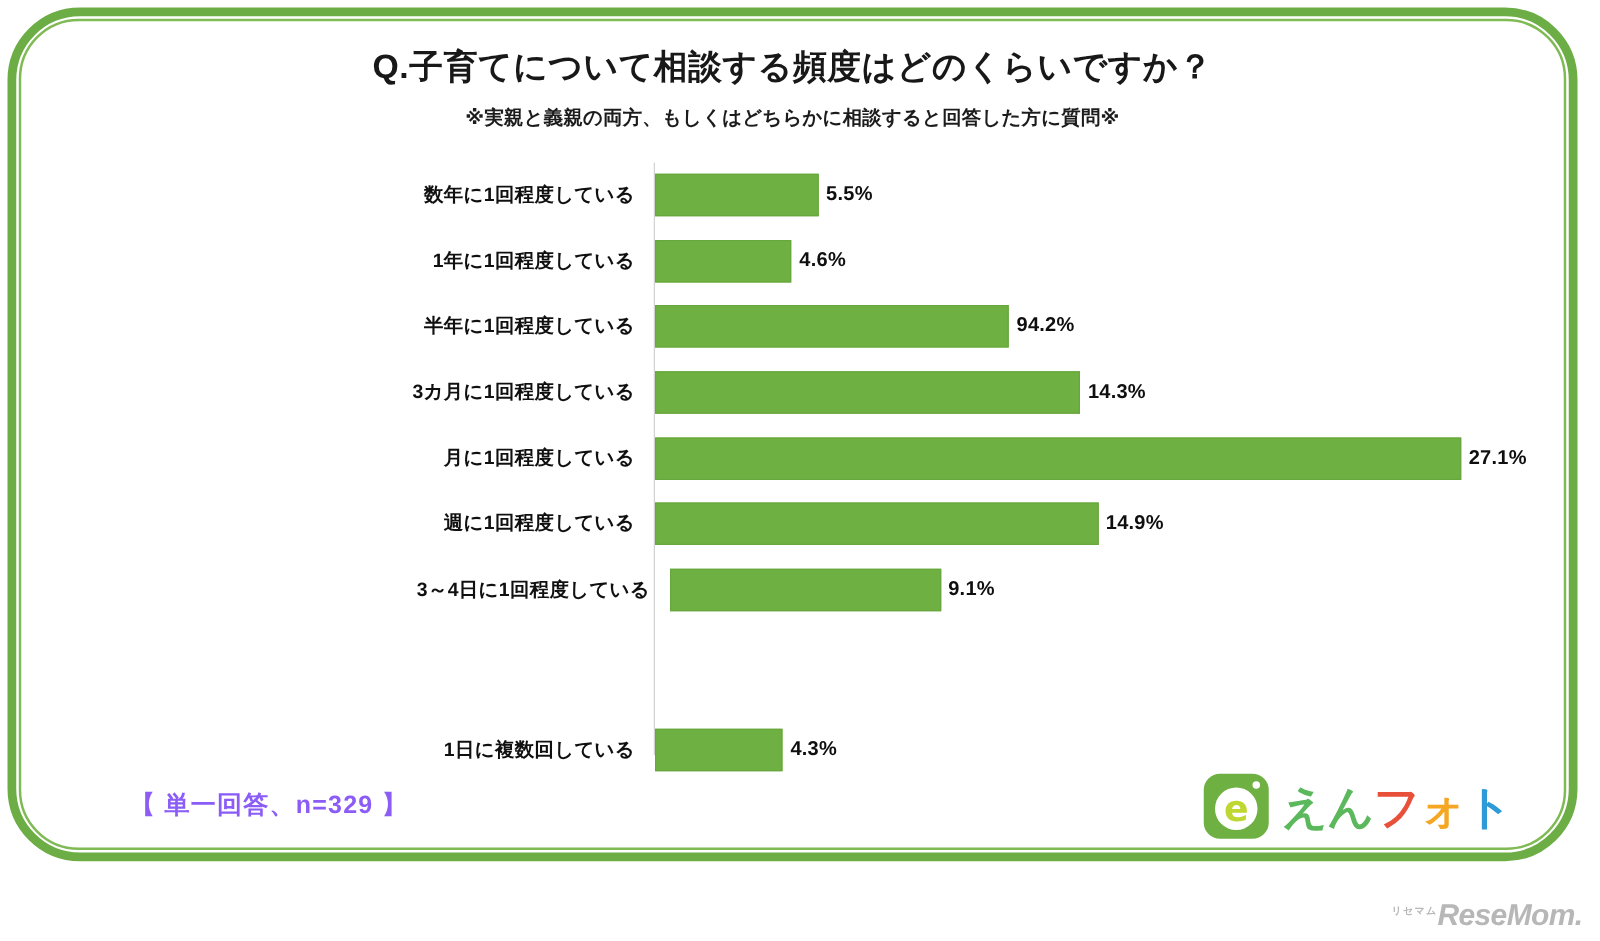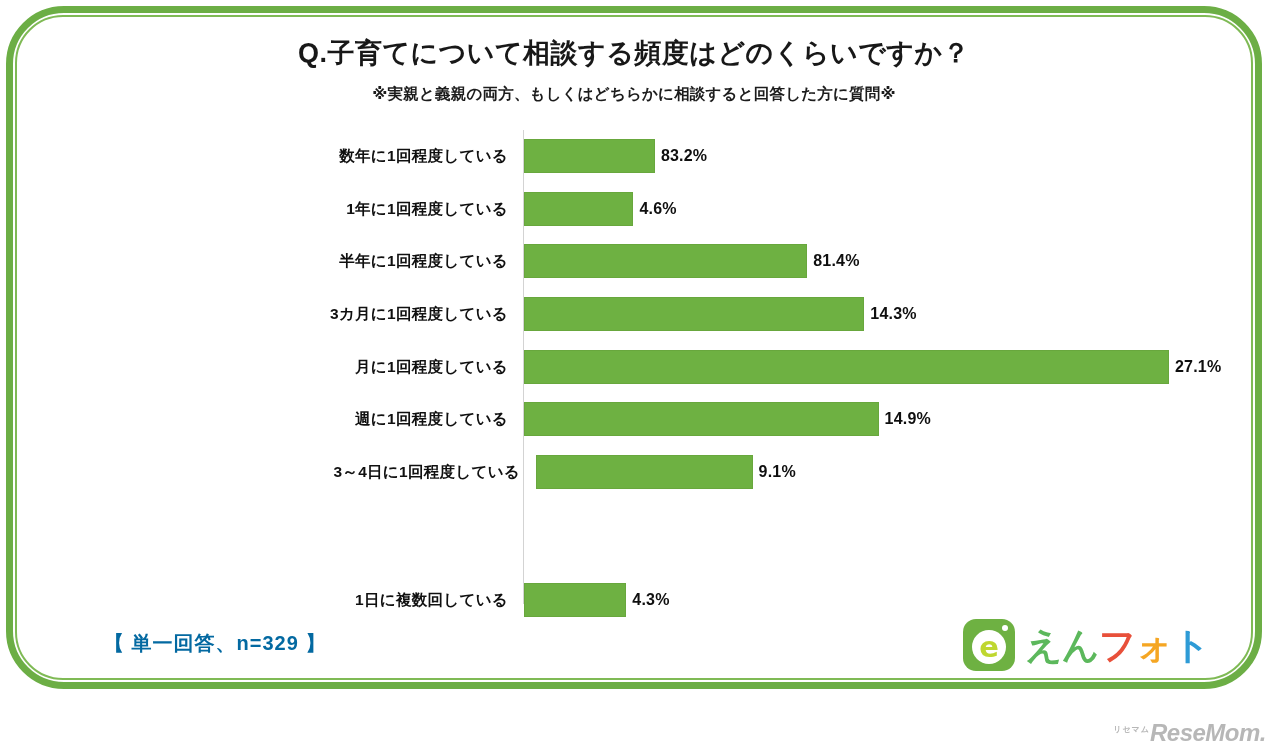--- a/index.html
+++ b/index.html
@@ -132,21 +132,21 @@
     letter-spacing: 0.2px;
   }
 
   
   #sample-note {
     position: absolute;
     left: 86px;
     top: 612px;
     font-size: 20px;
     font-weight: bold;
-    color: #0369a1;
+    color: #8b5cf6;
     letter-spacing: 1px;
     white-space: nowrap;
   }
 
   
   #brand-logo {
     position: absolute;
     left: 945px;
     top: 596px;
     width: 230px;
@@ -235,31 +235,31 @@
 <div id="card">
 
   <div id="chart-subtitle">※実親と義親の両方、もしくはどちらかに相談すると回答した方に質問※</div>
   <div id="chart-title">Q.子育てについて相談する頻度はどのくらいですか？</div>
 
   <div id="plot">
     <div id="axis-line"></div>
   <div class="bar-row" style="top: 15px;">
         <div class="cat-label">数年に1回程度している</div>
         <div class="bar" style="width: 130.9px; background: rgb(110, 177, 66);"></div>
-        <div class="val-label" style="left: 642.9px;">83.2%</div>
+        <div class="val-label" style="left: 642.9px;">5.5%</div>
       </div>
       <div class="bar-row" style="top: 67.6px;">
         <div class="cat-label">1年に1回程度している</div>
         <div class="bar" style="width: 109.48px; background: rgb(110, 177, 66);"></div>
         <div class="val-label" style="left: 621.48px;">4.6%</div>
       </div>
       <div class="bar-row" style="top: 120.2px;">
         <div class="cat-label">半年に1回程度している</div>
         <div class="bar" style="width: 283.22px; background: rgb(110, 177, 66);"></div>
-        <div class="val-label" style="left: 795.22px;">81.4%</div>
+        <div class="val-label" style="left: 795.22px;">94.2%</div>
       </div>
       <div class="bar-row" style="top: 172.8px;">
         <div class="cat-label">3カ月に1回程度している</div>
         <div class="bar" style="width: 340.34px; background: rgb(110, 177, 66);"></div>
         <div class="val-label" style="left: 852.34px;">14.3%</div>
       </div>
       <div class="bar-row" style="top: 225.4px;">
         <div class="cat-label">月に1回程度している</div>
         <div class="bar" style="width: 644.98px; background: rgb(110, 177, 66);"></div>
         <div class="val-label" style="left: 1156.98px;">27.1%</div>

